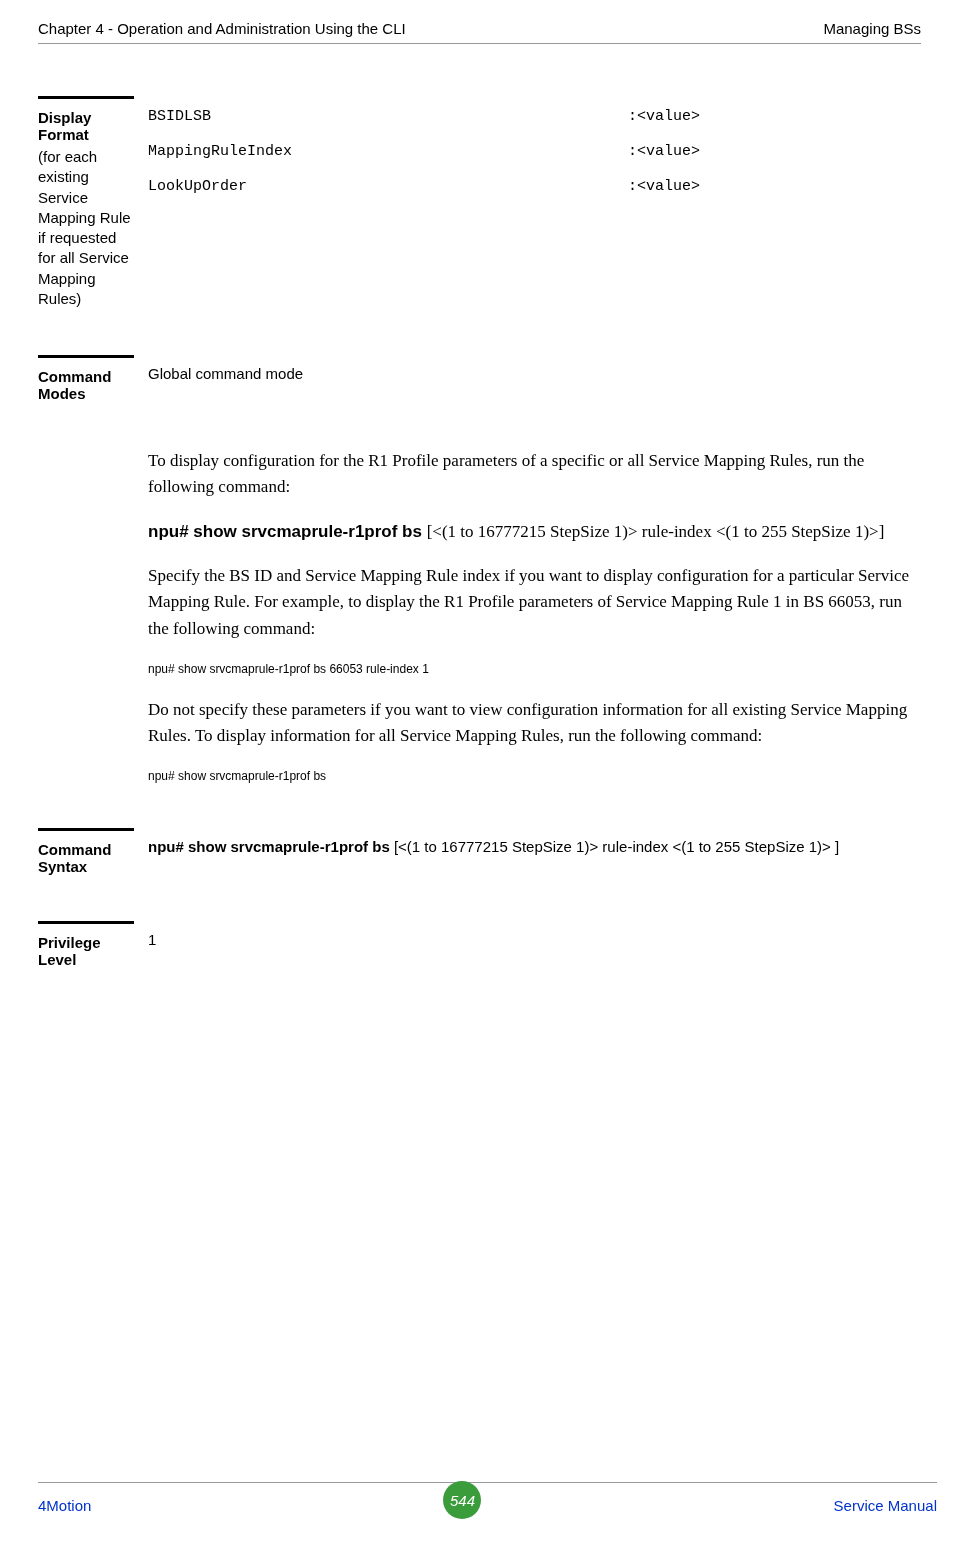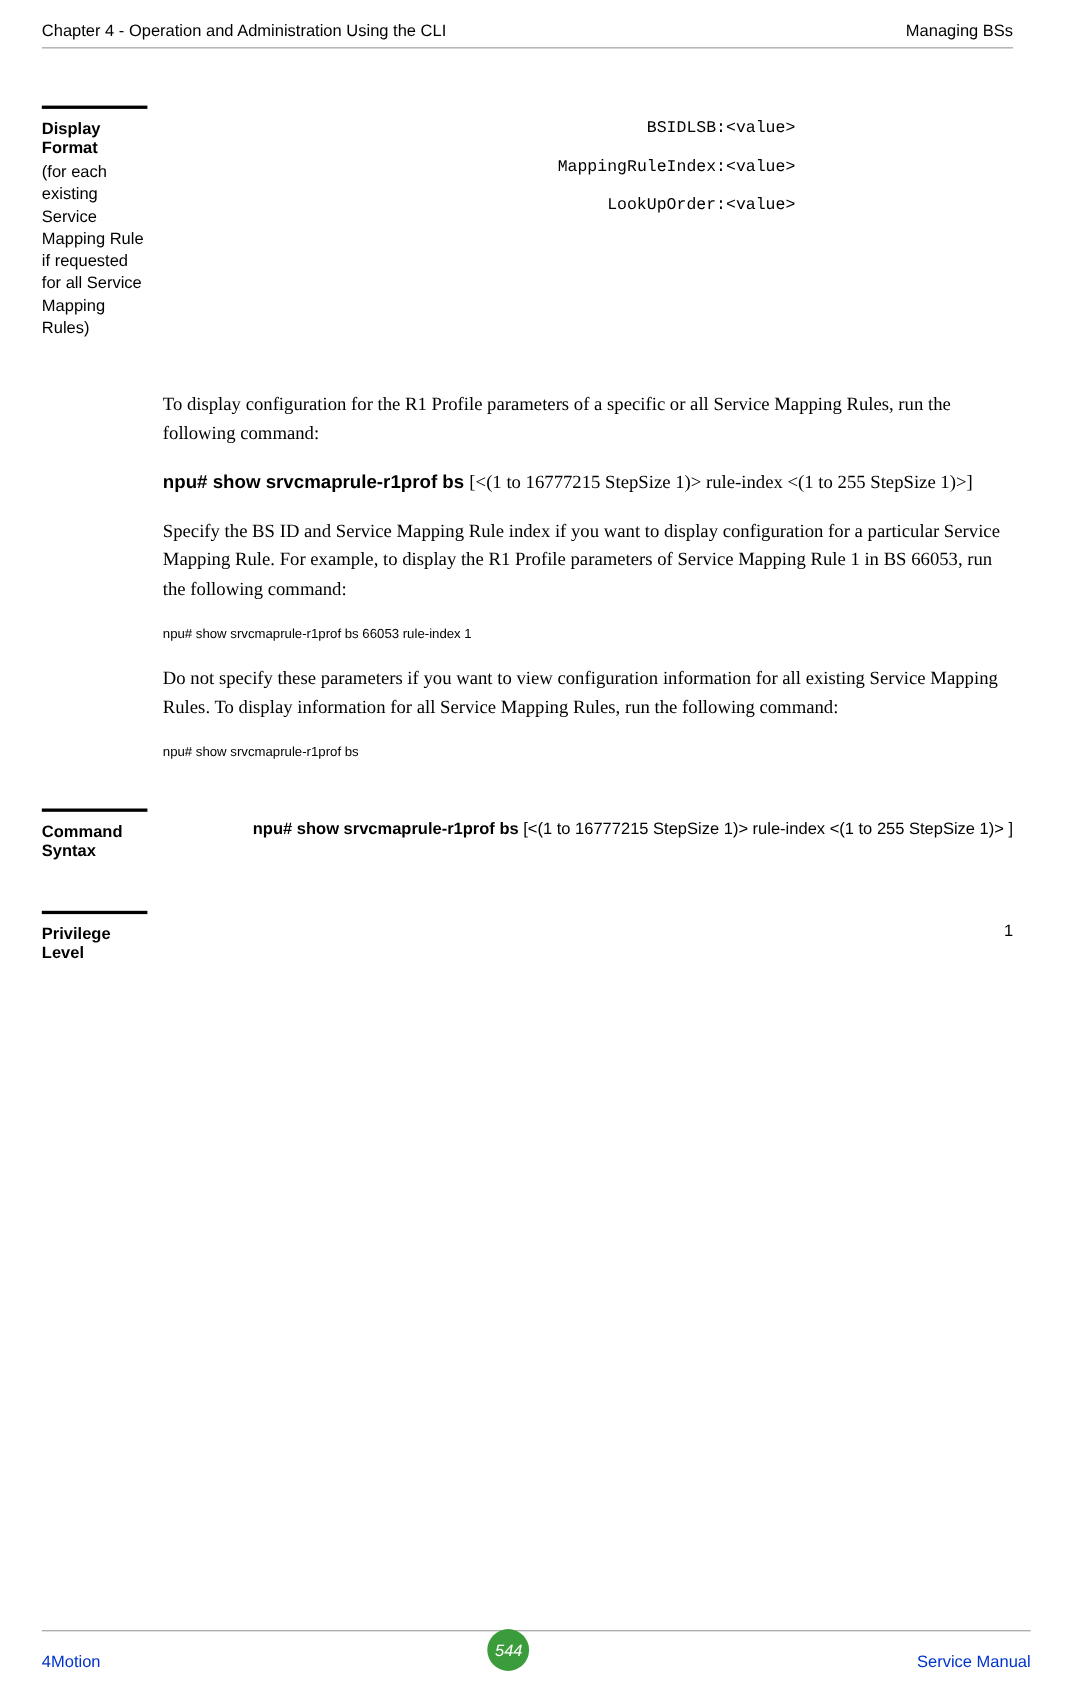--- a/index.html
+++ b/index.html
@@ -21,21 +21,20 @@
       display: flex;
       justify-content: space-between;
       font-size: 15px;
       padding-bottom: 6px;
       border-bottom: 1px solid #999;
       margin-bottom: 52px;
     }
     .section-block {
       display: flex;
       margin-bottom: 46px;
-      gap: 23px;
     }
     .section-label-col {
       width: 96px;
       border-top: 3px solid #000;
       padding-top: 10px;
       font-size: 15px;
       flex-shrink: 0;
     }
     .section-label-col .bold-label {
       font-weight: bold;
@@ -44,21 +43,20 @@
       font-weight: normal;
       font-size: 15px;
       margin-top: 4px;
       line-height: 1.35;
     }
     .section-content-col {
       padding-top: 10px;
       padding-left: 14px;
       flex: 1;
       font-size: 15px;
-      text-align: right;
     }
     .mono-table {
       font-family: "Courier New", monospace;
       font-size: 15px;
       line-height: 1.4;
     }
     .mono-row {
       display: flex;
       margin-bottom: 14px;
     }
@@ -100,21 +98,21 @@
       font-weight: bold;
       font-family: Arial, Helvetica, sans-serif;
     }
     .footer {
       position: absolute;
       bottom: 26px;
       left: 38px;
       right: 38px;
       display: flex;
       justify-content: space-between;
-      align-items: flex-end;
+      align-items: center;
       font-size: 15px;
       border-top: 1px solid #999;
       padding-top: 8px;
     }
     .footer-left { color: #0033cc; }
     .footer-right { color: #0033cc; }
     .page-num-badge {
       background: #3a9c3a;
       color: #fff;
       border-radius: 50%;
@@ -154,20 +152,28 @@
           <span class="mono-val">:&lt;value&gt;</span>
         </div>
         <div class="mono-row">
           <span class="mono-key">LookUpOrder</span>
           <span class="mono-val">:&lt;value&gt;</span>
         </div>
       </div>
     </div>
   </div>
 
+  <div class="section-block">
+    <div class="section-label-col">
+      <div class="bold-label">Command Modes</div>
+    </div>
+    <div class="section-content-col">
+      <span>Global command mode</span>
+    </div>
+  </div>
 
 
   <div class="body-content">
     <p>To display configuration for the R1 Profile parameters of a specific or all Service Mapping Rules, run the following command:</p>
     <p><span class="bold-inline">npu# show srvcmaprule-r1prof bs </span><span>[&lt;(1 to 16777215 StepSize 1)&gt; rule-index &lt;(1 to 255 StepSize 1)&gt;]</span></p>
     <p>Specify the BS ID and Service Mapping Rule index if you want to display configuration for a particular Service Mapping Rule. For example, to display the R1 Profile parameters of Service Mapping Rule 1 in BS 66053, run the following command:</p>
     <p class="cmd-bold">npu# show srvcmaprule-r1prof bs 66053 rule-index 1</p>
     <p>Do not specify these parameters if you want to view configuration information for all existing Service Mapping Rules. To display information for all Service Mapping Rules, run the following command:</p>
     <p class="cmd-bold">npu# show srvcmaprule-r1prof bs</p>
   </div>

